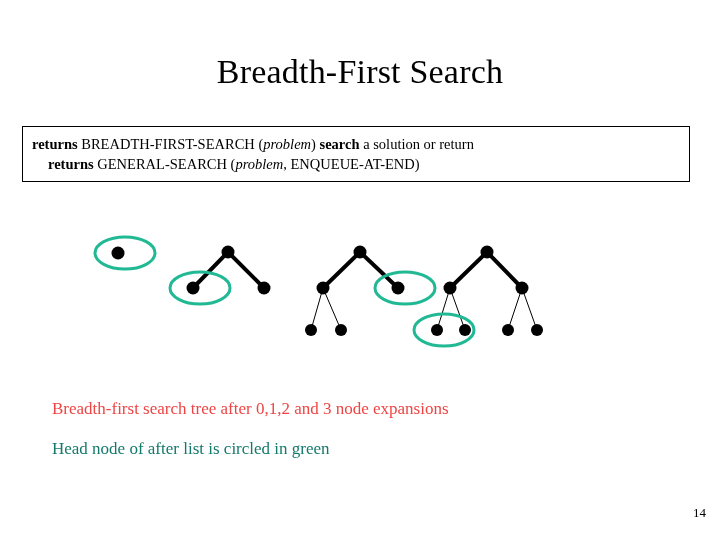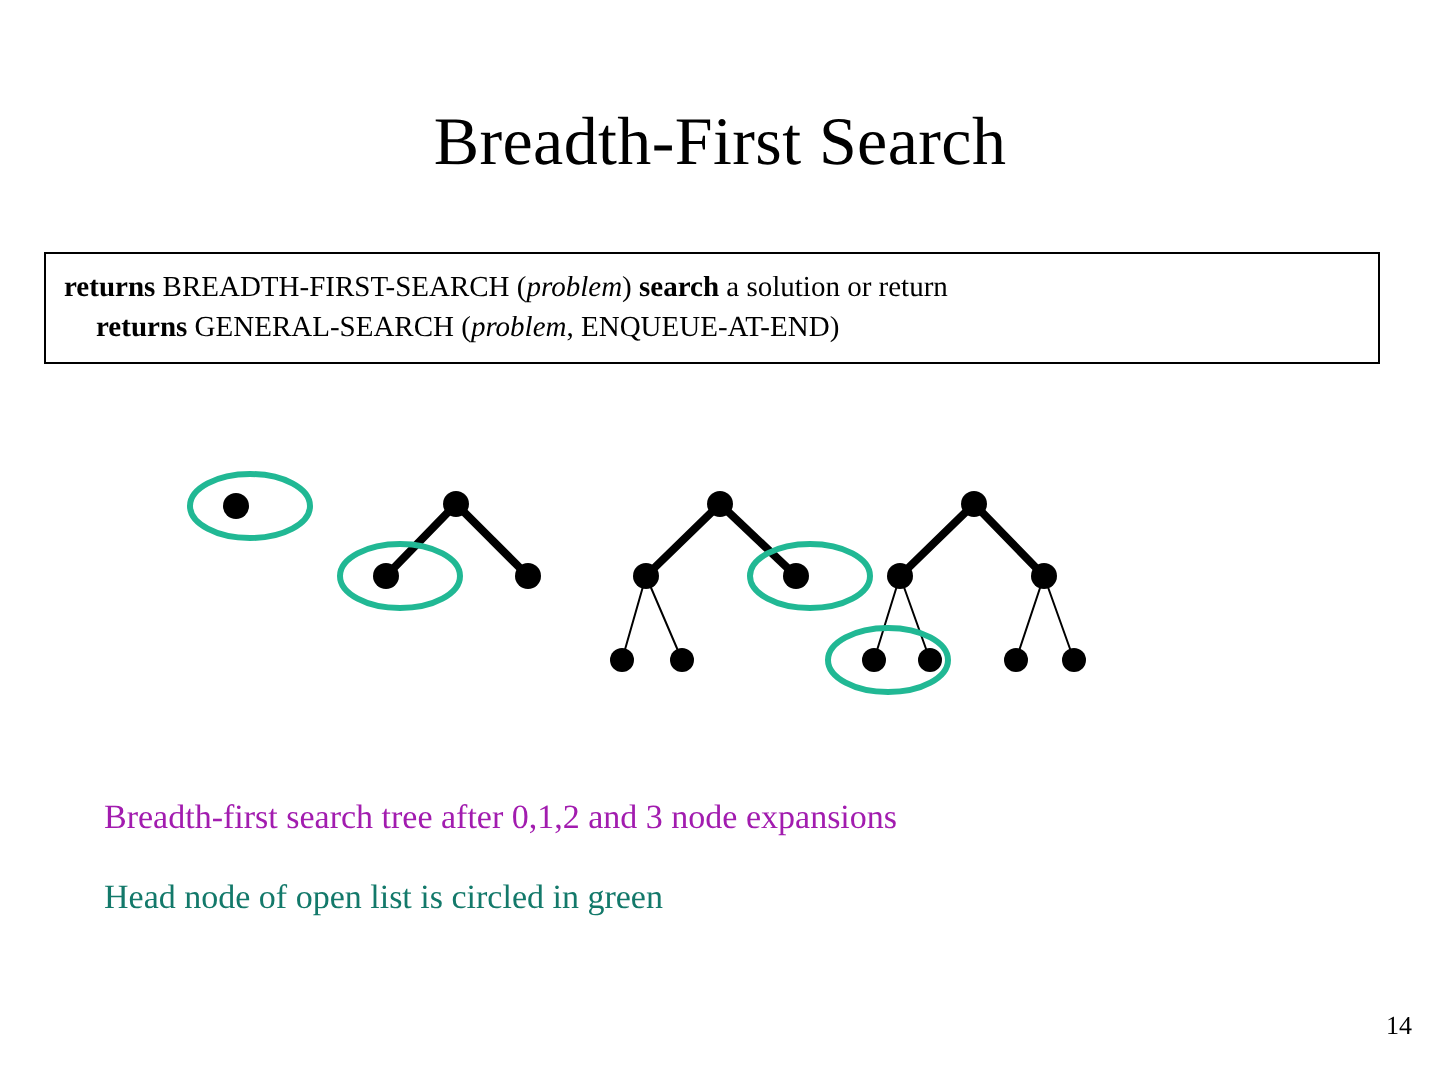--- a/index.html
+++ b/index.html
@@ -78,21 +78,21 @@
   .caption {
     position: absolute;
     font-family: "Liberation Serif", "DejaVu Serif", serif;
     font-size: 17px;
     line-height: 22px;
     white-space: nowrap;
   }
   #caption-1 {
     left: 52px;
     top: 398px;
-    color: #a21caf;
+    color: #ef4444;
     font-family: Liberation Serif, serif;
   }
   #caption-2 {
     left: 52px;
     top: 438px;
     color: #13796a;
   }
 
   
   #page-number {
@@ -157,17 +157,17 @@
           <circle cx="522" cy="288" r="6.5" fill="#000000"></circle>
           <circle cx="437" cy="330" r="6" fill="#000000"></circle>
           <circle cx="465" cy="330" r="6" fill="#000000"></circle>
           <circle cx="508" cy="330" r="6" fill="#000000"></circle>
           <circle cx="537" cy="330" r="6" fill="#000000"></circle>
         </g>
       </svg>
   </div>
 
   <div class="caption" id="caption-1">Breadth-first search tree after 0,1,2 and 3 node expansions</div>
-  <div class="caption" id="caption-2">Head node of open list is circled in green</div>
+  <div class="caption" id="caption-2">Head node of after list is circled in green</div>
 
   <div id="page-number">14</div>
 
 </div>
 
 </body></html>

